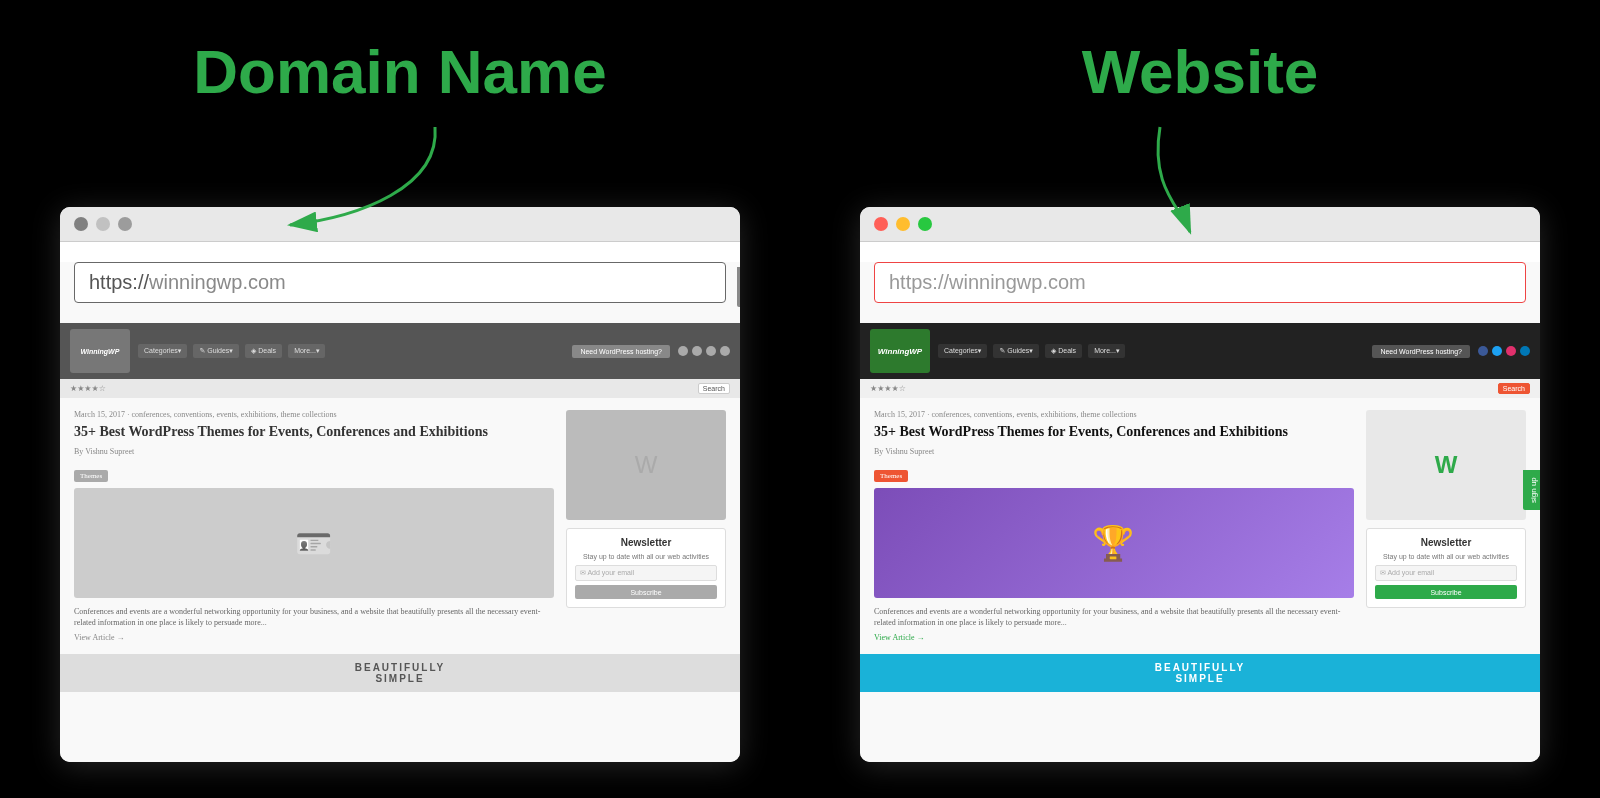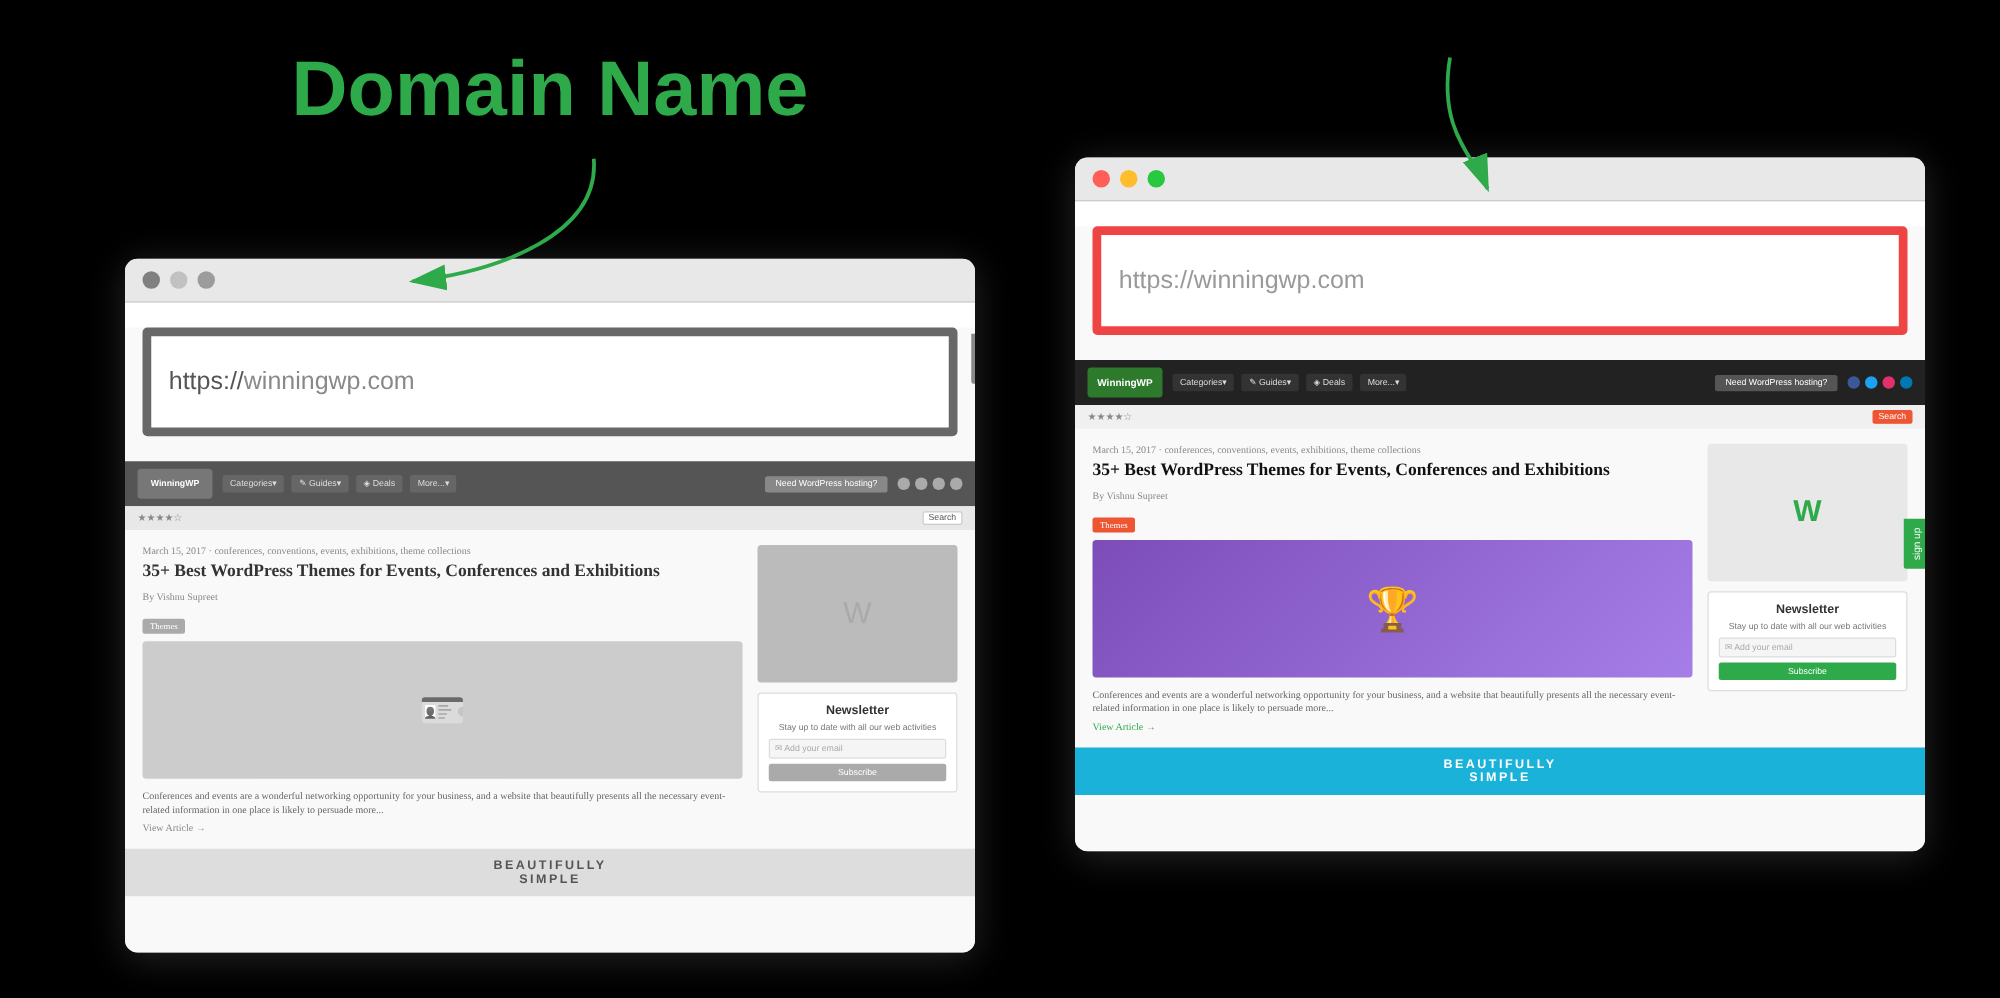--- a/index.html
+++ b/index.html
@@ -11,21 +11,21 @@
       display: flex;
       align-items: center;
       justify-content: center;
       font-family: Arial, sans-serif;
       overflow: hidden;
     }
 
     .container {
       display: flex;
       align-items: flex-start;
-      justify-content: flex-end;
+      justify-content: space-between;
       gap: 80px;
       width: 100%;
       padding: 20px 60px;
     }
 
     .panel {
       display: flex;
       flex-direction: column;
       align-items: center;
       position: relative;
@@ -70,23 +70,23 @@
     .dot-yellow { background: #ffbd2e; }
     .dot-green { background: #28c840; }
 
     .browser-body {
       background: #f9f9f9;
       min-height: 500px;
     }
 
     .url-bar {
       background: #fff;
-      border: 7px solid #ef4444;
+      border: 1px solid #ef4444;
       border-radius: 4px;
-      padding: 25px 14px;
+      padding: 8px 14px;
       margin: 20px 14px;
       font-size: 20px;
       color: #555;
       position: relative;
     }
 
     .url-bar .url-domain {
       color: #2eaa4a;
     }
 
@@ -97,28 +97,29 @@
       display: flex;
       align-items: center;
       gap: 8px;
       font-size: 8px;
       color: #fff;
     }
 
     .site-logo {
       background: #777;
       width: 60px;
-      height: 24px;
+      height: 44px;
       border-radius: 3px;
       display: flex;
       align-items: center;
       justify-content: center;
       font-size: 7px;
       color: #fff;
       font-weight: bold;
+      font-style: italic;
     }
 
     .site-nav-items {
       display: flex;
       gap: 6px;
       flex: 1;
     }
 
     .site-nav-item {
       background: #666;
@@ -424,20 +425,21 @@
             </div>
           </div>
         </div>
 
         <div class="site-bottom-banner">BEAUTIFULLY<br>SIMPLE</div>
       </div>
     </div>
   </div>
 
   <div class="panel panel-wrapper">
+    <h1 class="panel-title">Website</h1>
 
     <svg width="680" height="120" style="position:relative; z-index:2; display:block; margin-bottom:-30px;">
       <defs>
         <marker id="arrowhead-right" markerWidth="10" markerHeight="7" refX="9" refY="3.5" orient="auto">
           <polygon points="0 0, 10 3.5, 0 7" fill="#2eaa4a"></polygon>
         </marker>
       </defs>
       <path d="M 300 10 C 290 70, 320 90, 330 115" fill="none" stroke="#2eaa4a" stroke-width="3" marker-end="url(#arrowhead-right)"></path>
     </svg>
 

